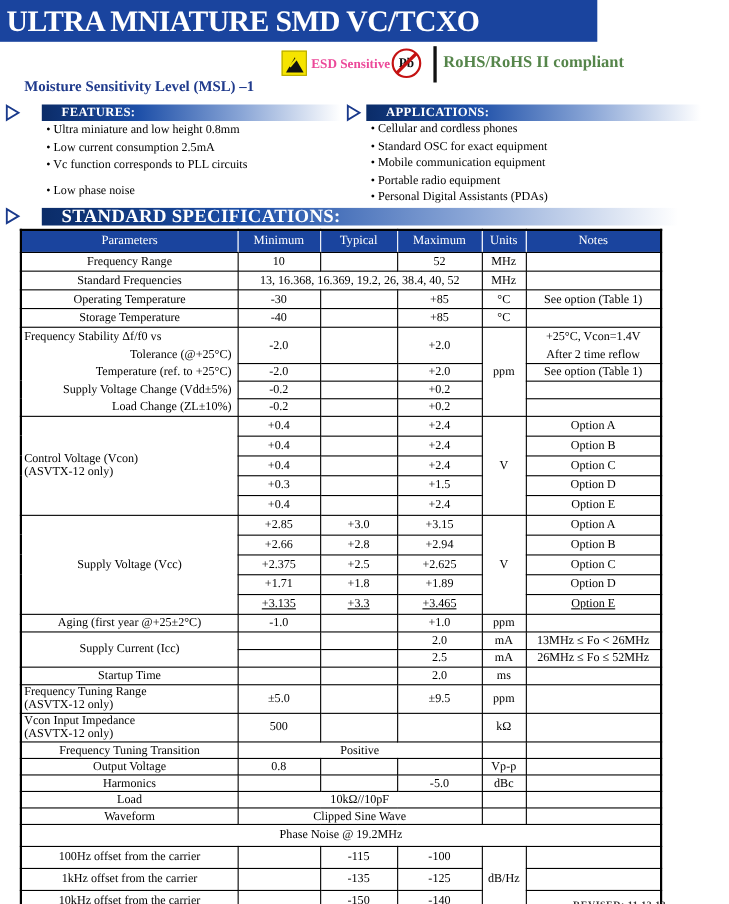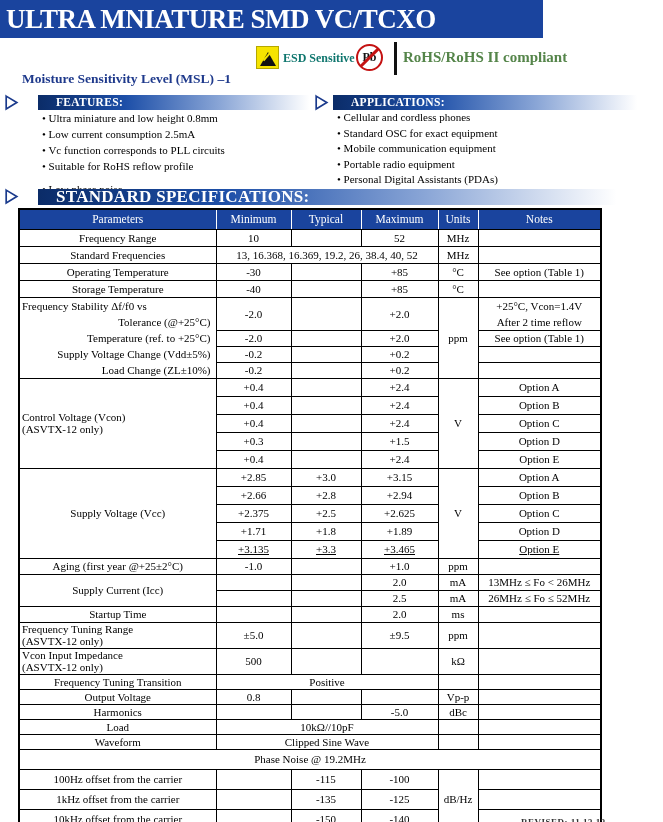--- a/index.html
+++ b/index.html
@@ -36,21 +36,21 @@
          box-shadow:0 2px 2px rgba(0,0,0,.35), inset 0 1px 2px #fff;
          display:flex;align-items:center;justify-content:center;}
   .plate span{color:#16306e;font-weight:bold;font-size:19px;letter-spacing:0.5px;}
 
   .esd-icon{position:absolute;left:256px;top:46px;width:21px;height:21px;background:#f6e400;
             border:1px solid #b5a800;display:flex;align-items:flex-end;justify-content:center;}
   .esd-tri{width:0;height:0;border-left:8px solid transparent;border-right:8px solid transparent;
            border-bottom:14px solid #111;margin-bottom:2px;position:relative;}
   .esd-slash{position:absolute;left:266px;top:51px;width:2px;height:11px;background:#f6e400;
            transform:rotate(40deg);z-index:2;}
-  .esd-label{position:absolute;left:283px;top:51px;color:#0f766e;font-weight:bold;font-size:12px;}
+  .esd-label{position:absolute;left:283px;top:51px;color:#ec4899;font-weight:bold;font-size:12px;}
 
   .pb-icon{position:absolute;left:356px;top:44px;width:27px;height:27px;border:2.5px solid #c41212;
            border-radius:50%;box-sizing:border-box;display:flex;align-items:center;justify-content:center;}
   .pb-icon span{font-weight:bold;font-size:12px;color:#111;}
   .pb-icon::after{content:"";position:absolute;width:2.5px;height:25px;background:#c41212;
            transform:rotate(45deg);}
   .badge-divider{position:absolute;left:394px;top:42px;width:2.5px;height:33px;background:#111;}
   .rohs-label{position:absolute;left:403px;top:49px;color:#55854a;font-weight:bold;font-size:15px;}
 
   .msl{position:absolute;left:22px;top:71px;color:#1f3a8c;font-weight:bold;font-size:13.5px;}
@@ -120,21 +120,20 @@
   <div class="msl">Moisture Sensitivity Level (MSL) –1</div>
 
   <svg class="section-arrow" style="left:3px;top:94px;" viewBox="0 0 16 16">
     <polygon points="3,2 13,8 3,14" fill="#ffffff" stroke="#1a3a8c" stroke-width="1.6"></polygon>
   </svg>
   <div class="bar features-bar">FEATURES:</div>
   <ul class="bullets features-list">
       <li>Ultra miniature and low height 0.8mm</li>
       <li>Low current consumption 2.5mA</li>
       <li>Vc function corresponds to PLL circuits</li>
-      <li>Suitable for RoHS reflow profile</li>
       <li>Low phase noise</li>
     </ul>
 
   <svg class="section-arrow" style="left:313px;top:94px;" viewBox="0 0 16 16">
     <polygon points="3,2 13,8 3,14" fill="#ffffff" stroke="#1a3a8c" stroke-width="1.6"></polygon>
   </svg>
   <div class="bar applications-bar">APPLICATIONS:</div>
   <ul class="bullets applications-list">
       <li>Cellular and cordless phones</li>
       <li>Standard OSC for exact equipment</li>

